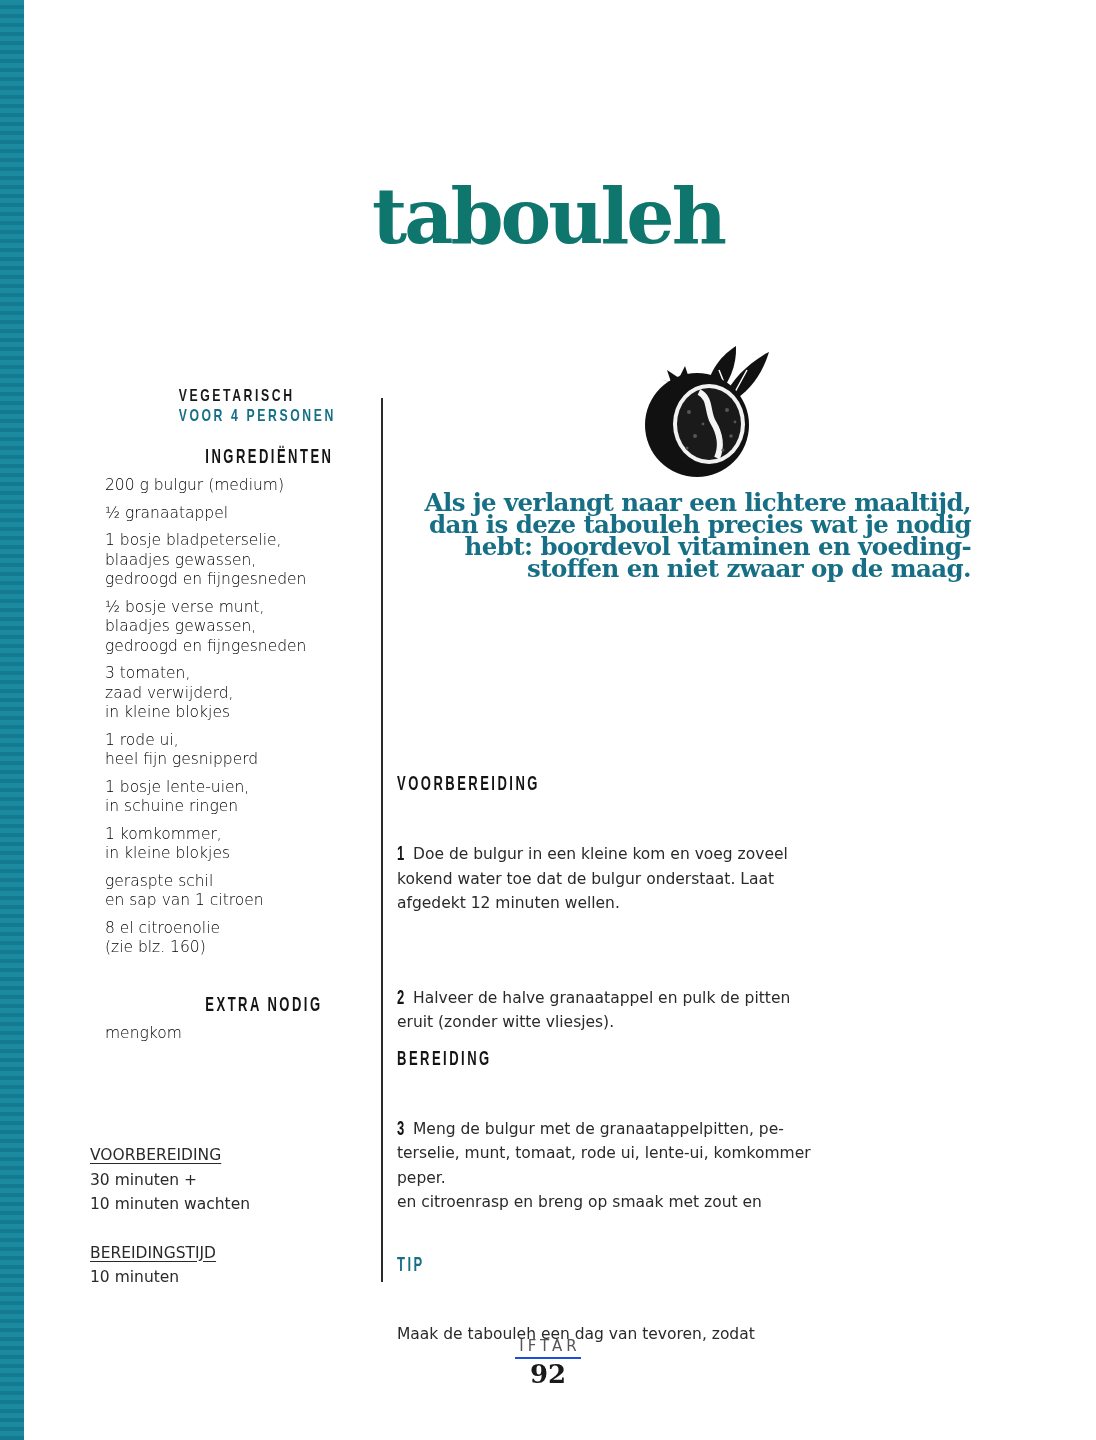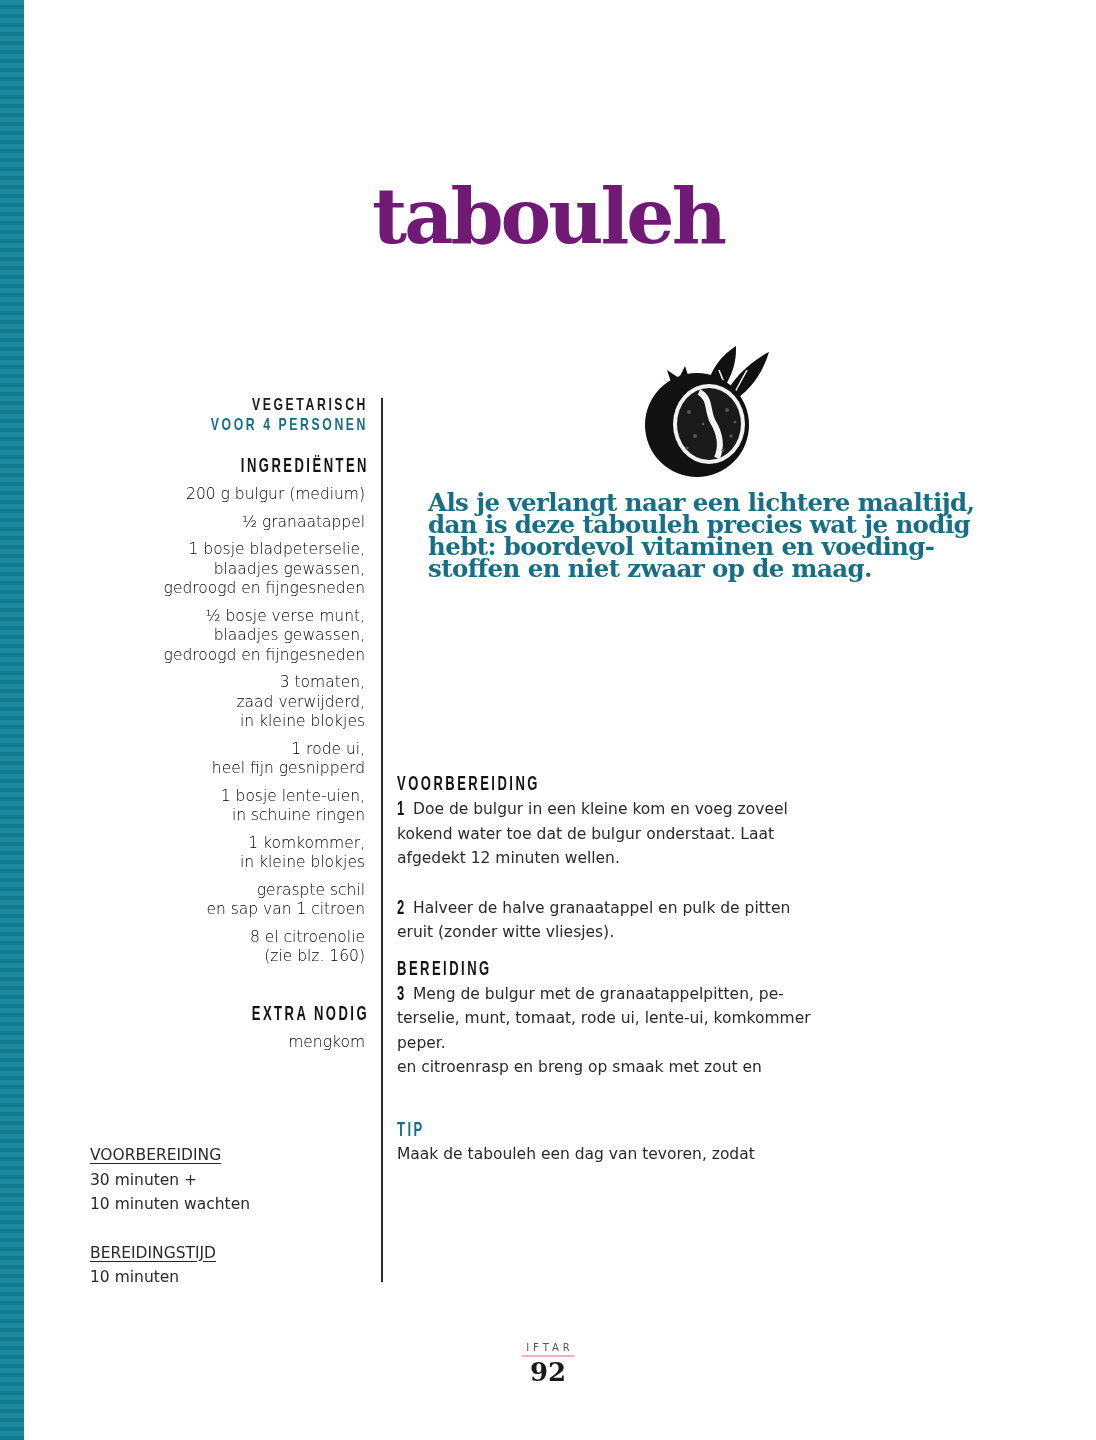--- a/index.html
+++ b/index.html
@@ -8,23 +8,23 @@
     background:#ffffff; color:#1e1e1e;
     font-family:"DejaVu Sans", sans-serif;
   }
   .strip {
     position:absolute; left:0; top:0; width:24px; height:1440px;
     background: repeating-linear-gradient(180deg,#1b8aa0 0px,#1b8aa0 5px,#137a90 5px,#137a90 9px);
   }
   .title {
     position:absolute; left:0; width:1096px; top:128px; text-align:center;
     font-family:"DejaVu Serif", serif; font-weight:bold; font-size:76px;
-    letter-spacing:-3px; color:#701a75; line-height:1;
+    letter-spacing:-3px; color:#0f766e; line-height:1;
   }
-  .left-col { position:absolute; right:731px; top:395px; width:260px; text-align:right; }
+  .left-col { position:absolute; right:731px; top:386px; width:260px; text-align:left; }
   .tag {
     font-family:"Liberation Sans", sans-serif; font-weight:bold; font-size:17px;
     letter-spacing:3.6px; line-height:20px; margin-right:-3px;
     transform:scaleX(0.72); transform-origin:right center; white-space:nowrap;
   }
   .tag.dark { color:#1a1a1a; }
   .tag.teal { color:#166f85; }
   .head {
     font-family:"Liberation Sans", sans-serif; font-weight:bold; font-size:21px;
     letter-spacing:4px; margin-right:-4px; color:#141414; white-space:nowrap;
@@ -33,42 +33,42 @@
   .ing-head { margin-top:18px; }
   .ing { font-size:15.5px; line-height:19.5px; color:#000000; margin-top:8px; white-space:pre-line; font-weight:300; }
   .ing:first-of-type { margin-top:6px; }
   .extra-head { margin-top:34px; }
   .times { position:absolute; left:90px; top:1143px; font-size:15.5px; color:#2a2a2a; line-height:24.5px; }
   .times .lbl { text-decoration:underline; text-underline-offset:3px; }
   .times .gap { height:24px; }
   .divider { position:absolute; left:381px; top:398px; width:2px; height:884px; background:#2a2a2a; }
   .illus { position:absolute; left:637px; top:340px; width:136px; height:138px; }
   .intro {
-    position:absolute; left:428px; top:492px; width:590px; text-align:left;
+    position:absolute; left:381px; top:492px; width:590px; text-align:right;
     font-family:"DejaVu Serif", serif; font-weight:bold; font-size:24.5px;
     line-height:22px; color:#166f85; letter-spacing:-0.6px;
   }
   .right { position:absolute; left:397px; top:770px; width:460px; }
   .rhead {
     font-family:"Liberation Sans", sans-serif; font-weight:bold; font-size:21px;
     letter-spacing:4px; color:#141414; white-space:nowrap;
     transform:scaleX(0.62); transform-origin:left center; height:26px; line-height:26px;
   }
   .rhead.teal { color:#166f85; }
-  .step { font-size:15.5px; line-height:24.5px; color:#2a2a2a; }
+  .step { font-size:15.5px; line-height:24.5px; color:#2a2a2a;margin-top:45px; }
   .num {
     font-family:"Liberation Sans", sans-serif; font-weight:bold; font-size:21px;
     display:inline-block; transform:scaleX(0.62); transform-origin:left center;
     width:10px; margin-right:6px; color:#141414; vertical-align:-1px;
   }
   .sp { height:24px; }
   .footer { position:absolute; left:0; width:1096px; top:1336px; text-align:center; }
   .footer .brand {
-    display:inline-block; font-size:10px; letter-spacing:4px; color:#555;
-    padding:0 0 2px 4px; border-bottom:2px solid #f9a8d4;
+    display:inline-block; font-size:15px; letter-spacing:4px; color:#555;
+    padding:0 0 2px 4px; border-bottom:2px solid #1d4ed8;
   }
   .footer .page {
     font-family:"DejaVu Serif", serif; font-weight:bold; font-size:26px; color:#1a1a1a; margin-top:0px;
   }
 </style>
 </head>
 <body>
 
 <div class="strip"></div>
 

